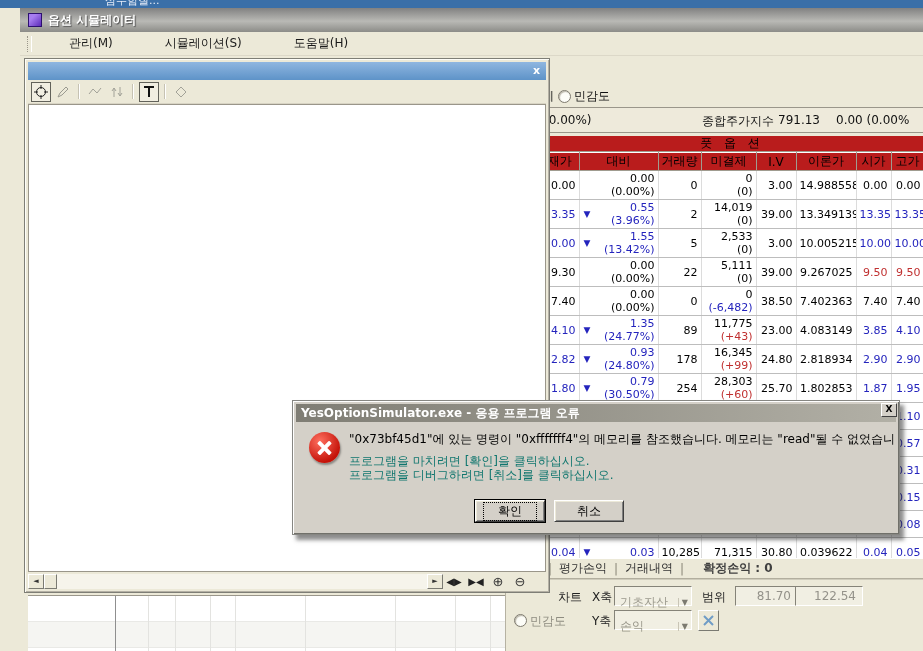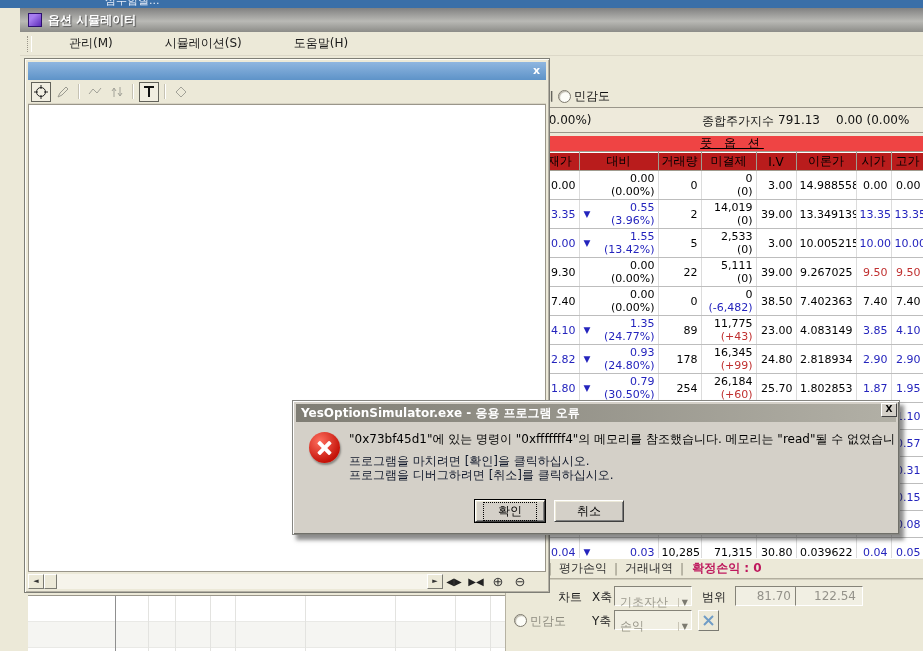--- a/index.html
+++ b/index.html
@@ -42,38 +42,38 @@
   .radio{display:inline-block;width:11px;height:11px;border-radius:50%;background:#fdfdf8;
     border:1px solid #7e7a6e;box-shadow:inset 1px 1px 1px #b9b5a8;vertical-align:-2px;}
 
   .inforow{position:absolute;left:540px;top:107px;width:383px;height:26px;z-index:1;
     background:#eeeadb;border-top:1px solid #9a968a;border-bottom:1px solid #9a968a;
     font-size:12px;color:#111;box-sizing:border-box;}
   .inforow span{position:absolute;top:5px;white-space:nowrap;}
 
   .tablewrap{position:absolute;left:540px;top:136px;width:383px;height:422px;overflow:hidden;
     background:#fff;border-left:1px solid #9a968a;z-index:1;box-sizing:border-box;}
-  .grouphead{height:15px;background:#ef4444;border-bottom:1px solid #a09c90;text-align:center;
-    font-size:12px;line-height:15px;letter-spacing:4px;color:#000;text-decoration:underline;}
+  .grouphead{height:15px;background:#b91c1c;border-bottom:1px solid #a09c90;text-align:center;
+    font-size:12px;line-height:15px;letter-spacing:4px;color:#000;}
   table.opt{border-collapse:collapse;table-layout:fixed;width:383px;font-size:11px;}
   table.opt th{height:16px;background:#b91c1c;border-right:1px solid #a09c90;border-bottom:1px solid #a09c90;
     border-top:1px solid #fff;font-weight:normal;font-size:12px;padding:0;color:#000;overflow:hidden;white-space:nowrap;}
   table.opt td{border-right:1px solid #dcdcdc;border-bottom:1px solid #bdbdbd;padding:0 3px;
     text-align:right;vertical-align:middle;overflow:hidden;white-space:nowrap;box-sizing:border-box;}
   tr.h29{height:29px;} tr.h27{height:27px;}
   .two{line-height:13px;}
   .chg{display:flex;justify-content:space-between;align-items:center;}
   .chg .arr{font-size:9px;color:#2424bd;padding-left:1px;}
   .c-k{color:#000;} .c-b{color:#2424bd;} .c-r{color:#c03030;}
 
   .tabbar{position:absolute;left:540px;top:558px;width:383px;height:21px;background:#ece9d8;z-index:1;
     border-top:1px solid #fff;border-bottom:1px solid #b2ae9e;display:flex;align-items:center;
     font-size:12px;color:#333;box-sizing:border-box;padding-left:8px;gap:7px;}
   .tabbar .sep{color:#8a8678;}
-  .tabbar .confirmed{font-weight:bold;color:#be185d;margin-left:1px;}
+  .tabbar .confirmed{font-weight:bold;color:#404040;margin-left:12px;}
 
   .ctrlpanel{position:absolute;left:505px;top:579px;width:418px;height:72px;background:#ece9d8;z-index:1;
     border-left:1px solid #b6b2a2;border-top:1px solid #cfccbc;box-sizing:border-box;}
   .ctrlpanel .lbl{position:absolute;font-size:12px;color:#222;white-space:nowrap;}
   .ctrlpanel .dis{color:#8e8c80;}
   .sel{position:absolute;height:20px;background:#f1efe3;border:1px solid;border-color:#858378 #fff #fff #858378;
     color:#9a988c;font-size:12px;box-sizing:border-box;display:flex;align-items:center;justify-content:space-between;padding:12px 3px 0 5px;}
   .sel .dd{font-size:8px;color:#7c7a70;border-left:1px solid #c9c5b6;padding-left:3px;}
   .rangebox{position:absolute;height:20px;background:#f1efe3;border:1px solid;border-color:#858378 #fff #fff #858378;
     color:#94928a;font-size:12px;box-sizing:border-box;text-align:right;padding:2px 6px 0 0;}
@@ -114,21 +114,21 @@
     background:linear-gradient(90deg,#7f7d74,#b2b0a6);color:#fff;font-weight:bold;font-size:12px;
     line-height:18px;padding-left:5px;box-sizing:border-box;white-space:nowrap;overflow:hidden;}
   .dlgclose{position:absolute;right:2px;top:2px;width:16px;height:14px;background:#d4d0c8;
     border:1px solid;border-color:#fff #404040 #404040 #fff;box-sizing:border-box;
     font-size:9px;font-weight:bold;text-align:center;line-height:11px;color:#000;}
   .dlgicon{position:absolute;left:16px;top:31px;width:31px;height:31px;border-radius:50%;
     background:radial-gradient(circle at 35% 30%,#ff7060,#c41208 72%);box-shadow:1px 2px 2px rgba(0,0,0,.35);}
   .dlgicon i{position:absolute;left:7px;top:14px;width:17px;height:4px;background:#fff;border-radius:1px;}
   .dlgicon i.a{transform:rotate(45deg);} .dlgicon i.b{transform:rotate(-45deg);}
   .dlgl1{position:absolute;left:56px;top:30px;width:545px;font-size:12px;color:#000;white-space:nowrap;overflow:hidden;}
-  .dlgl23{position:absolute;left:56px;top:53px;font-size:12px;color:#0f172a;line-height:14px;white-space:nowrap;}
+  .dlgl23{position:absolute;left:56px;top:53px;font-size:12px;color:#0f766e;line-height:14px;white-space:nowrap;}
   .okwrap{position:absolute;left:181px;top:98px;width:72px;height:24px;border:1px solid #000;box-sizing:border-box;}
   .btn95{width:100%;height:100%;background:#d4d0c8;border:1px solid;border-color:#fff #404040 #404040 #fff;
     box-shadow:inset 1px 1px 0 #ece9d8, inset -1px -1px 0 #808080;font-size:12px;color:#000;
     display:flex;align-items:center;justify-content:center;box-sizing:border-box;}
   .btn95.focus span{outline:1px dotted #000;padding:0 14px;}
   .cancelbtn{position:absolute;left:261px;top:99px;width:70px;height:22px;}
 
   svg{display:block;}
 </style>
 </head>
@@ -308,21 +308,21 @@
           </tr>
           <tr class="h29">
             <td><span class="c-b">1.80</span></td>
             <td>
               <div class="chg">
                 <span class="arr">▼</span>
                 <span class="two c-b">0.79<br>(30.50%)</span>
               </div>
             </td>
             <td><span class="c-k">254</span></td>
-            <td><span class="two"><span class="c-k">26,184</span><br><span class="c-r">(+60)</span></span></td>
+            <td><span class="two"><span class="c-k">28,303</span><br><span class="c-r">(+60)</span></span></td>
             <td><span class="c-k">25.70</span></td>
             <td><span class="c-k">1.802853</span></td>
             <td><span class="c-b">1.87</span></td>
             <td><span class="c-b">1.95</span></td>
           </tr>
           <tr class="h27">
             <td><span class="c-k"></span></td>
             <td>
               <div class="chg">
                 <span class="arr"></span>

